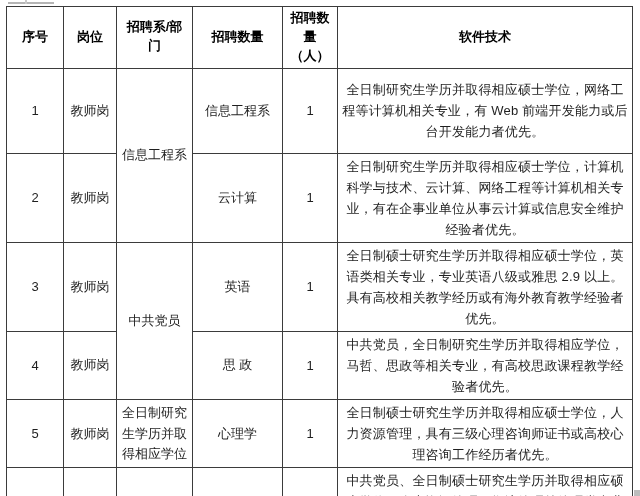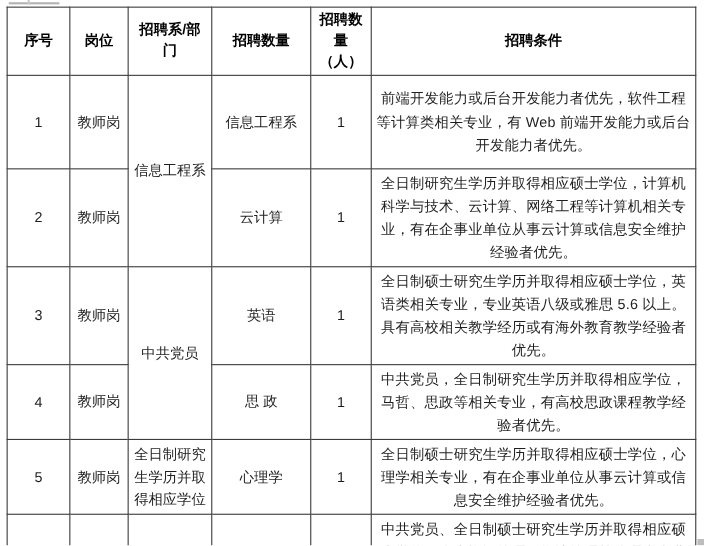--- a/index.html
+++ b/index.html
@@ -99,61 +99,61 @@
       <col style="width:55px">
       <col style="width:295px">
     </colgroup>
     <thead>
       <tr class="hrow">
         <th>序号</th>
         <th>岗位</th>
         <th>招聘系/部门</th>
         <th>招聘数量</th>
         <th>招聘数量（人）</th>
-        <th>招聘条件</th>
+        <th>软件技术</th>
       </tr>
     </thead>
     <tbody>
       <tr class="r1">
         <td>1</td>
         <td>教师岗</td>
         <td class="dept" rowspan="2">信息工程系</td>
         <td>信息工程系</td>
         <td>1</td>
-        <td class="cond">前端开发能力或后台开发能力者优先，软件工程等计算类相关专业，有 Web 前端开发能力或后台开发能力者优先。</td>
+        <td class="cond">全日制研究生学历并取得相应硕士学位，网络工程等计算机相关专业，有 Web 前端开发能力或后台开发能力者优先。</td>
       </tr>
       <tr class="r2">
         <td>2</td>
         <td>教师岗</td>
         <td>云计算</td>
         <td>1</td>
         <td class="cond">全日制研究生学历并取得相应硕士学位，计算机科学与技术、云计算、网络工程等计算机相关专业，有在企事业单位从事云计算或信息安全维护经验者优先。</td>
       </tr>
       <tr class="r3">
         <td>3</td>
         <td>教师岗</td>
         <td class="dept" rowspan="2">中共党员</td>
         <td>英语</td>
         <td>1</td>
-        <td class="cond">全日制硕士研究生学历并取得相应硕士学位，英语类相关专业，专业英语八级或雅思 5.6 以上。具有高校相关教学经历或有海外教育教学经验者优先。</td>
+        <td class="cond">全日制硕士研究生学历并取得相应硕士学位，英语类相关专业，专业英语八级或雅思 2.9 以上。具有高校相关教学经历或有海外教育教学经验者优先。</td>
       </tr>
       <tr class="r4">
         <td>4</td>
         <td>教师岗</td>
         <td>思 政</td>
         <td>1</td>
         <td class="cond">中共党员，全日制研究生学历并取得相应学位，马哲、思政等相关专业，有高校思政课程教学经验者优先。</td>
       </tr>
       <tr class="r5">
         <td>5</td>
         <td>教师岗</td>
         <td class="dept">全日制研究生学历并取得相应学位</td>
         <td>心理学</td>
         <td>1</td>
-        <td class="cond">全日制硕士研究生学历并取得相应硕士学位，心理学相关专业，有在企事业单位从事云计算或信息安全维护经验者优先。</td>
+        <td class="cond">全日制硕士研究生学历并取得相应硕士学位，人力资源管理，具有三级心理咨询师证书或高校心理咨询工作经历者优先。</td>
       </tr>
       <tr class="r6">
         <td>6</td>
         <td>管理岗</td>
         <td class="dept">人事处</td>
         <td>人事劳资干事</td>
         <td>1</td>
         <td class="cond">中共党员、全日制硕士研究生学历并取得相应硕士学位，人力资源管理、经济管理等管理类专业及法学等相关专业，具有企业人力资源工作经历者优先。</td>
       </tr>
     </tbody>

